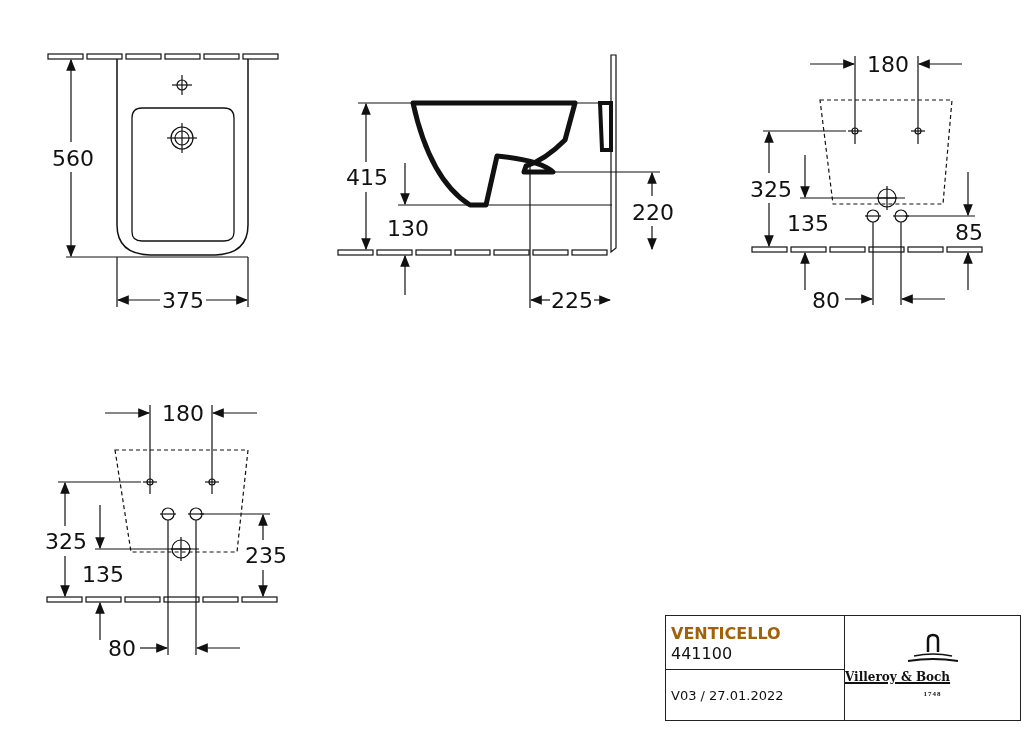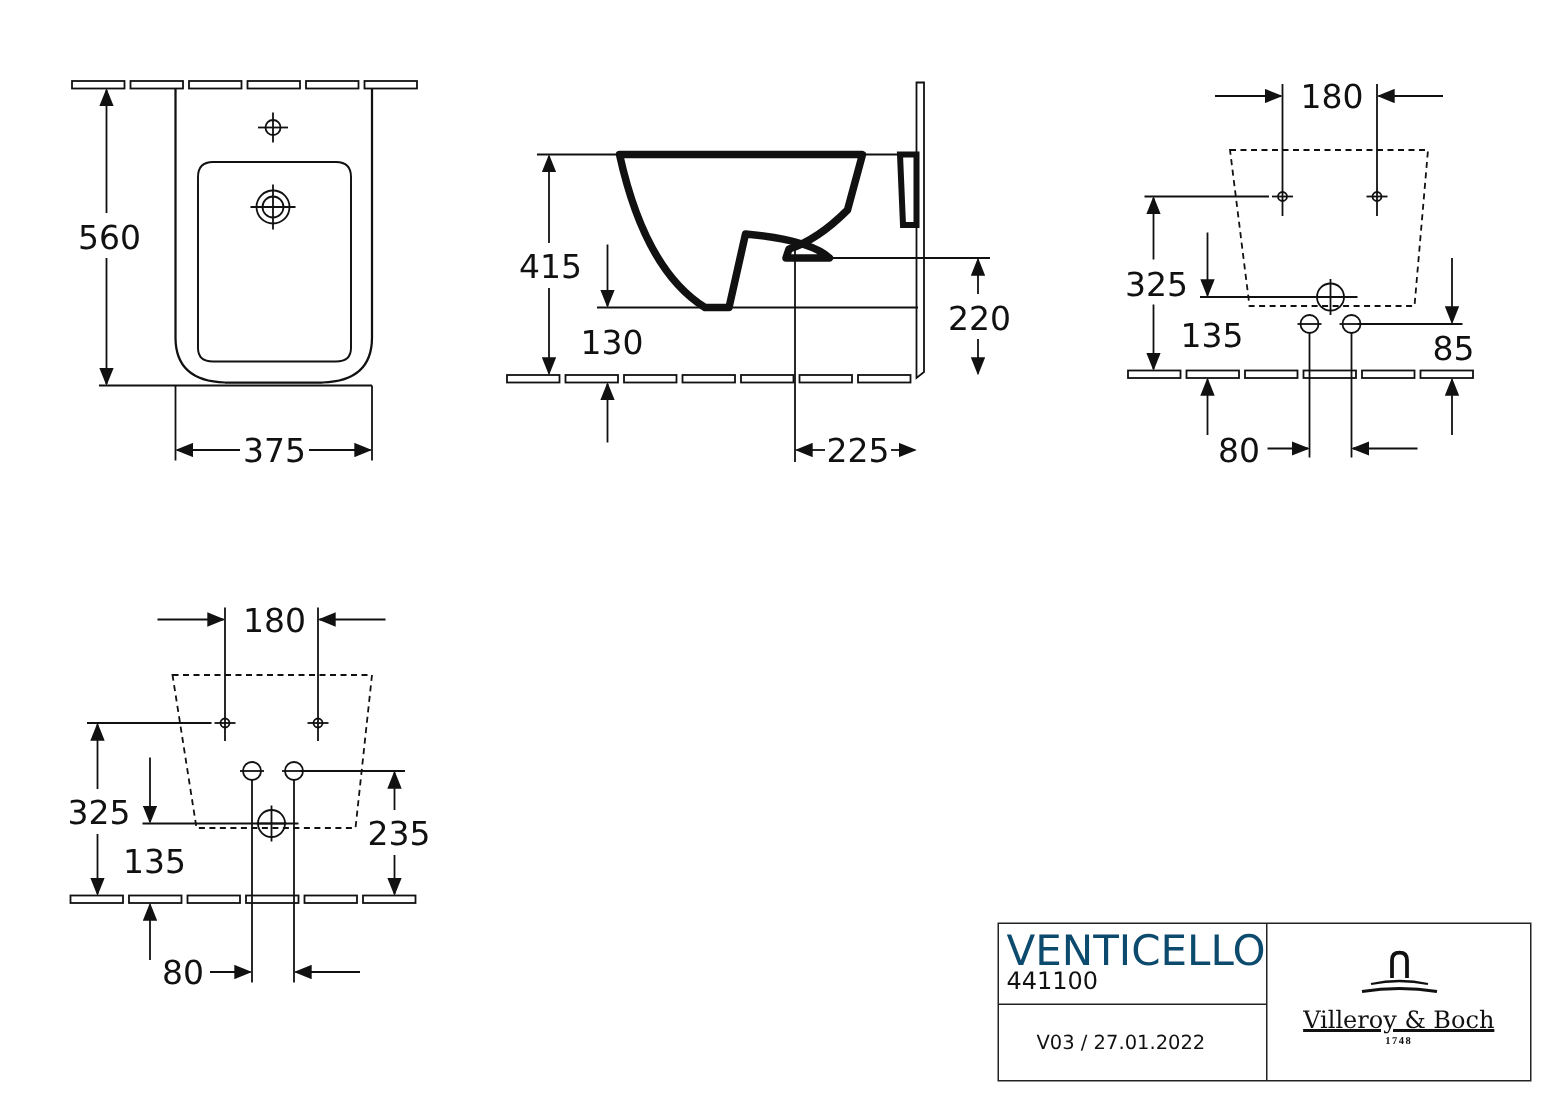--- a/index.html
+++ b/index.html
@@ -2,25 +2,25 @@
 <html><head>
 <meta charset="utf-8">
 <style>
   html,body{margin:0;padding:0;background:#fff;}
   body{width:1032px;height:732px;position:relative;overflow:hidden;font-family:"DejaVu Sans",sans-serif;}
   svg.drawing{position:absolute;left:0;top:0;}
   .dim{font-family:"DejaVu Sans",sans-serif;font-size:22px;fill:#111;}
   .tb{position:absolute;left:665px;top:615px;width:356px;height:106px;border:1.5px solid #222;box-sizing:border-box;}
   .tb-left{position:absolute;left:0;top:0;width:179px;height:100%;border-right:1.5px solid #222;box-sizing:border-box;}
   .tb-top{position:absolute;left:0;top:0;width:100%;height:54px;border-bottom:1.5px solid #222;box-sizing:border-box;}
-  .tb-name{position:absolute;left:5px;top:8px;font-size:28px;color:#0c4a6e;line-height:20px;}
+  .tb-name{position:absolute;left:5px;top:8px;font-size:16px;color:#a16207;line-height:20px;font-weight:bold;}
   .tb-code{position:absolute;left:5px;top:31px;font-size:16px;color:#111;line-height:13px;}
-  .tb-ver{position:absolute;left:5px;top:72px;font-size:13px;color:#111;margin-left:20px;}
+  .tb-ver{position:absolute;left:5px;top:72px;font-size:13px;color:#111;}
   .tb-right{position:absolute;left:179px;top:0;width:175px;height:100%;}
-  .logo-name{position:absolute;left:0;width:100%;top:54px;text-align:center;font-family:"DejaVu Serif",serif;font-weight:normal;font-size:16px;color:#111;text-decoration:underline;text-decoration-thickness:2px;}
+  .logo-name{position:absolute;left:0;width:100%;top:54px;font-family:"DejaVu Serif",serif;font-weight:bold;font-size:12px;color:#111;text-decoration:underline;text-decoration-thickness:2px;}
   .logo-year{position:absolute;left:0;width:100%;top:74px;text-align:center;font-family:Liberation Serif, serif;font-weight:bold;font-size:7px;color:#111;letter-spacing:1px;}
 </style>
 </head>
 <body>
 
 <svg class="drawing" width="1032" height="732" viewBox="0 0 1032 732">
   <defs>
     <marker id="ar" markerWidth="10" markerHeight="8" refX="9" refY="4" orient="auto-start-reverse">
       <path d="M0,0 L10,4 L0,8 z" fill="#111"></path>
     </marker>

